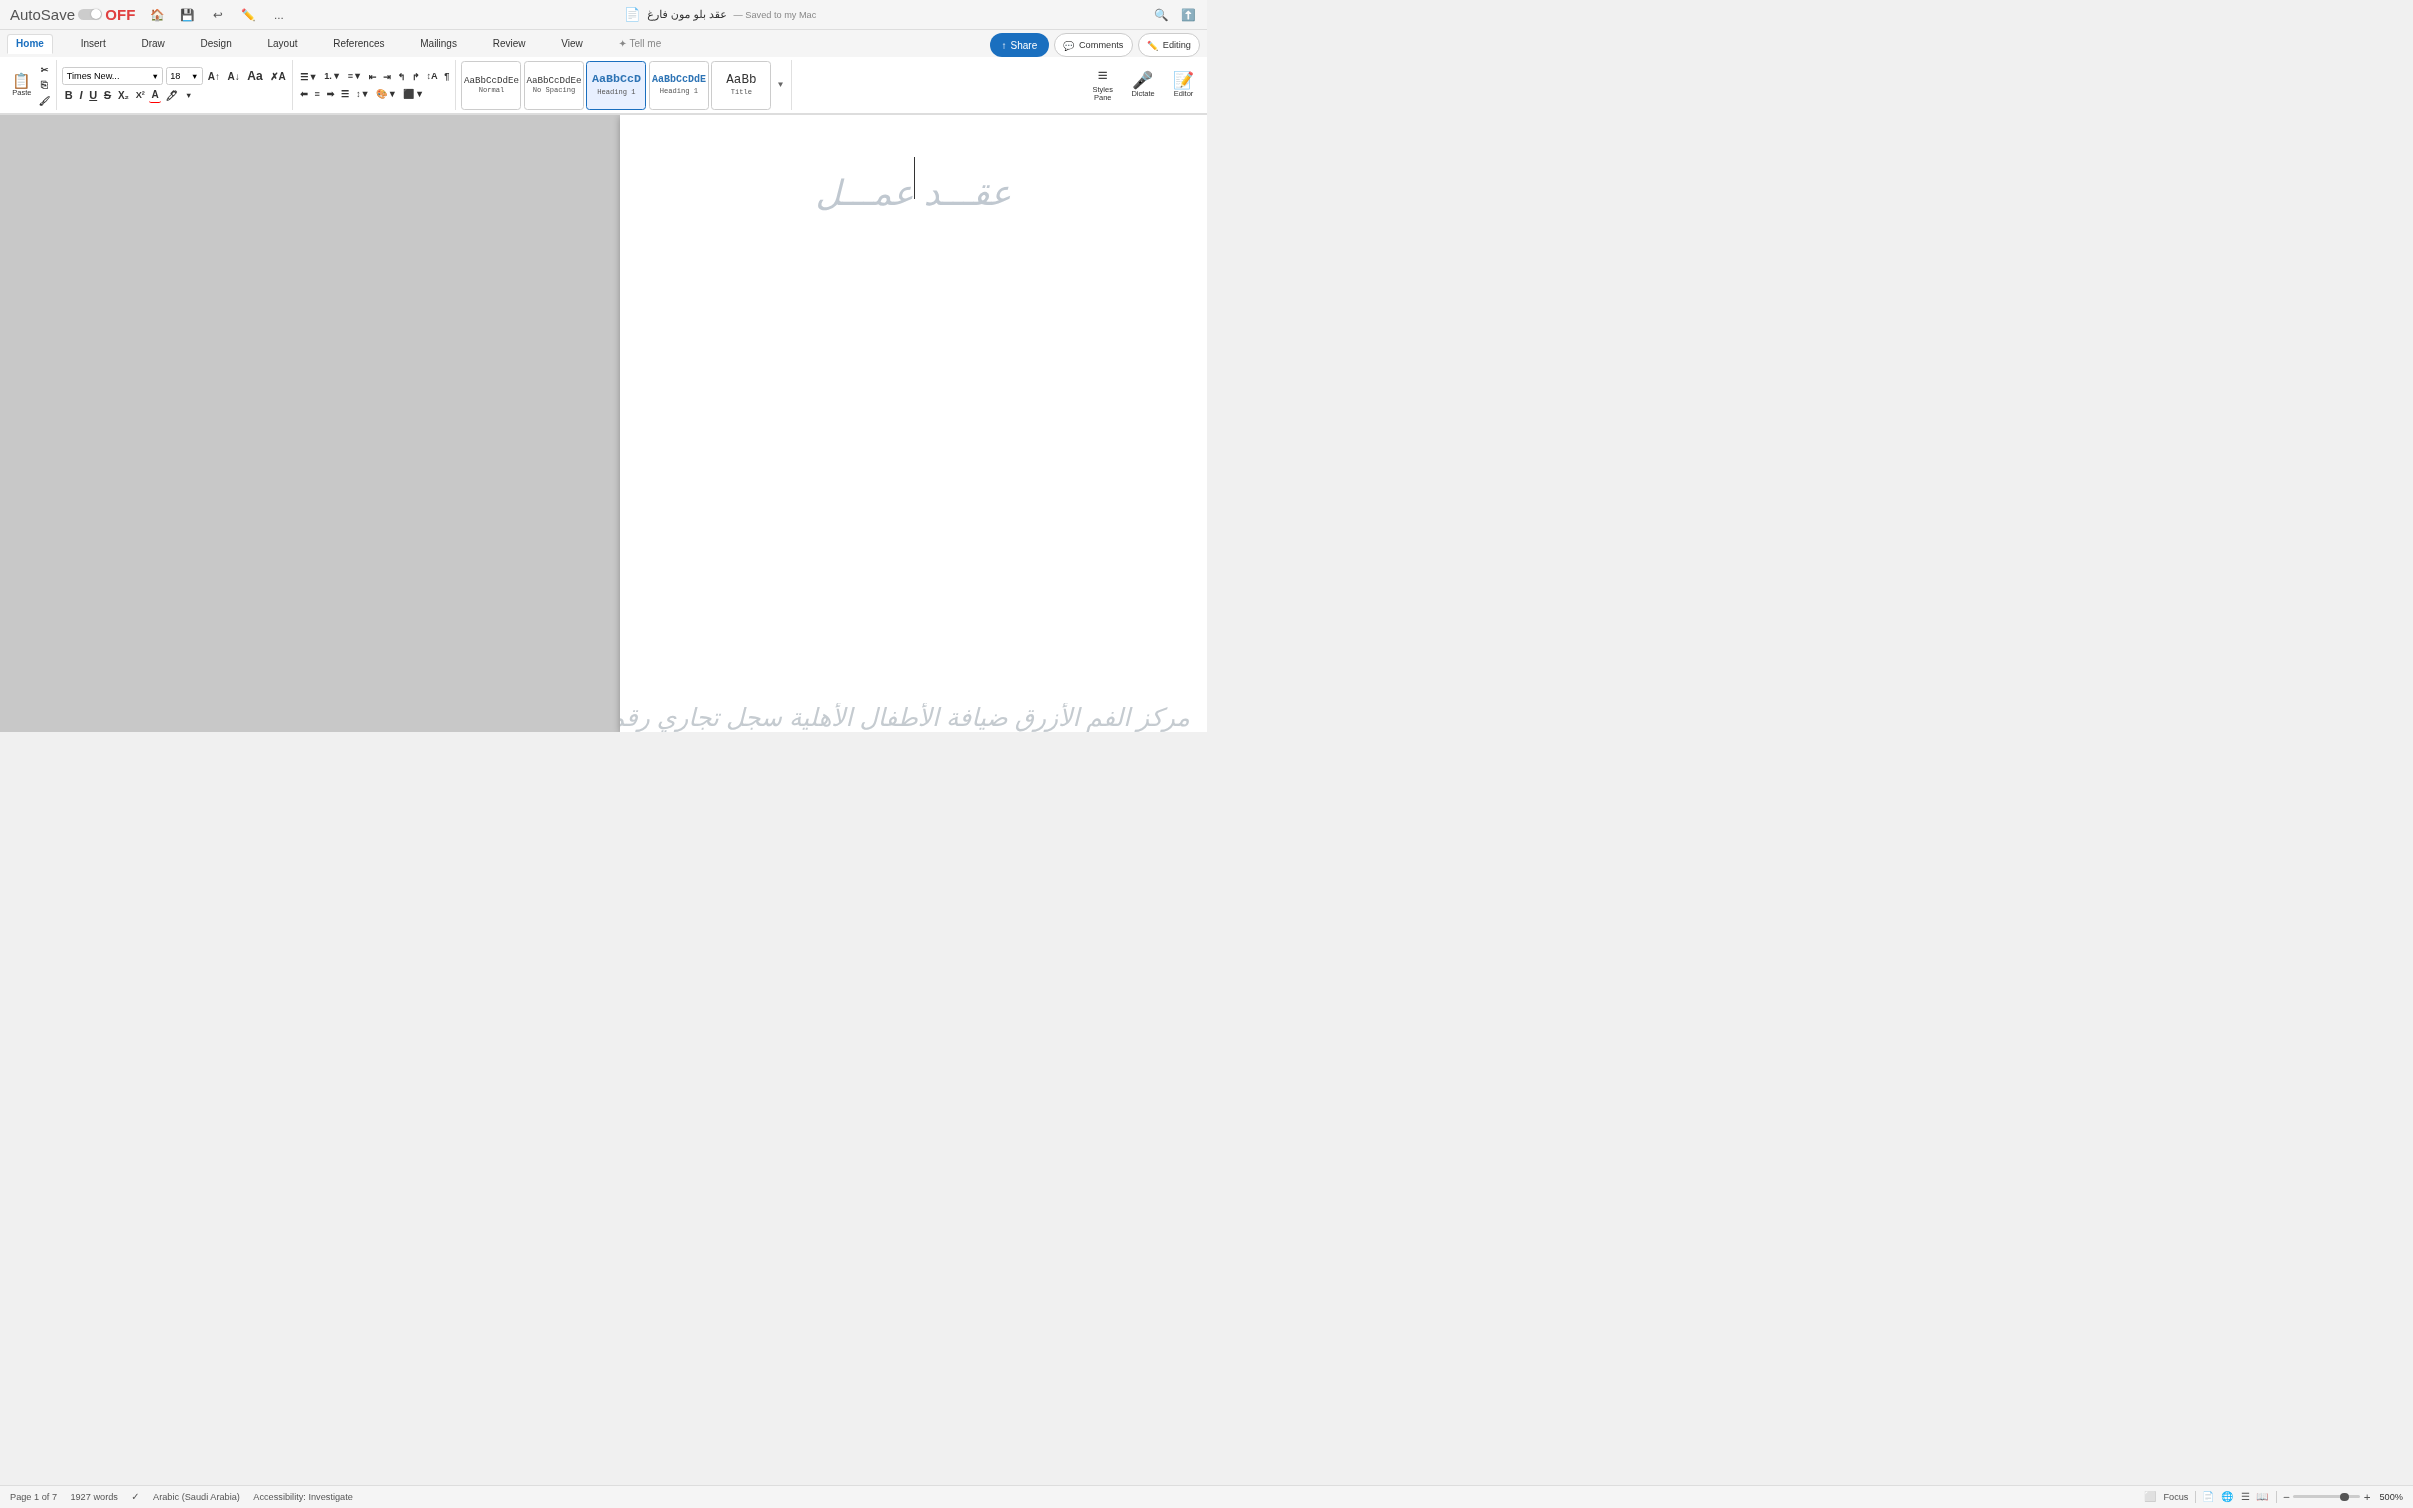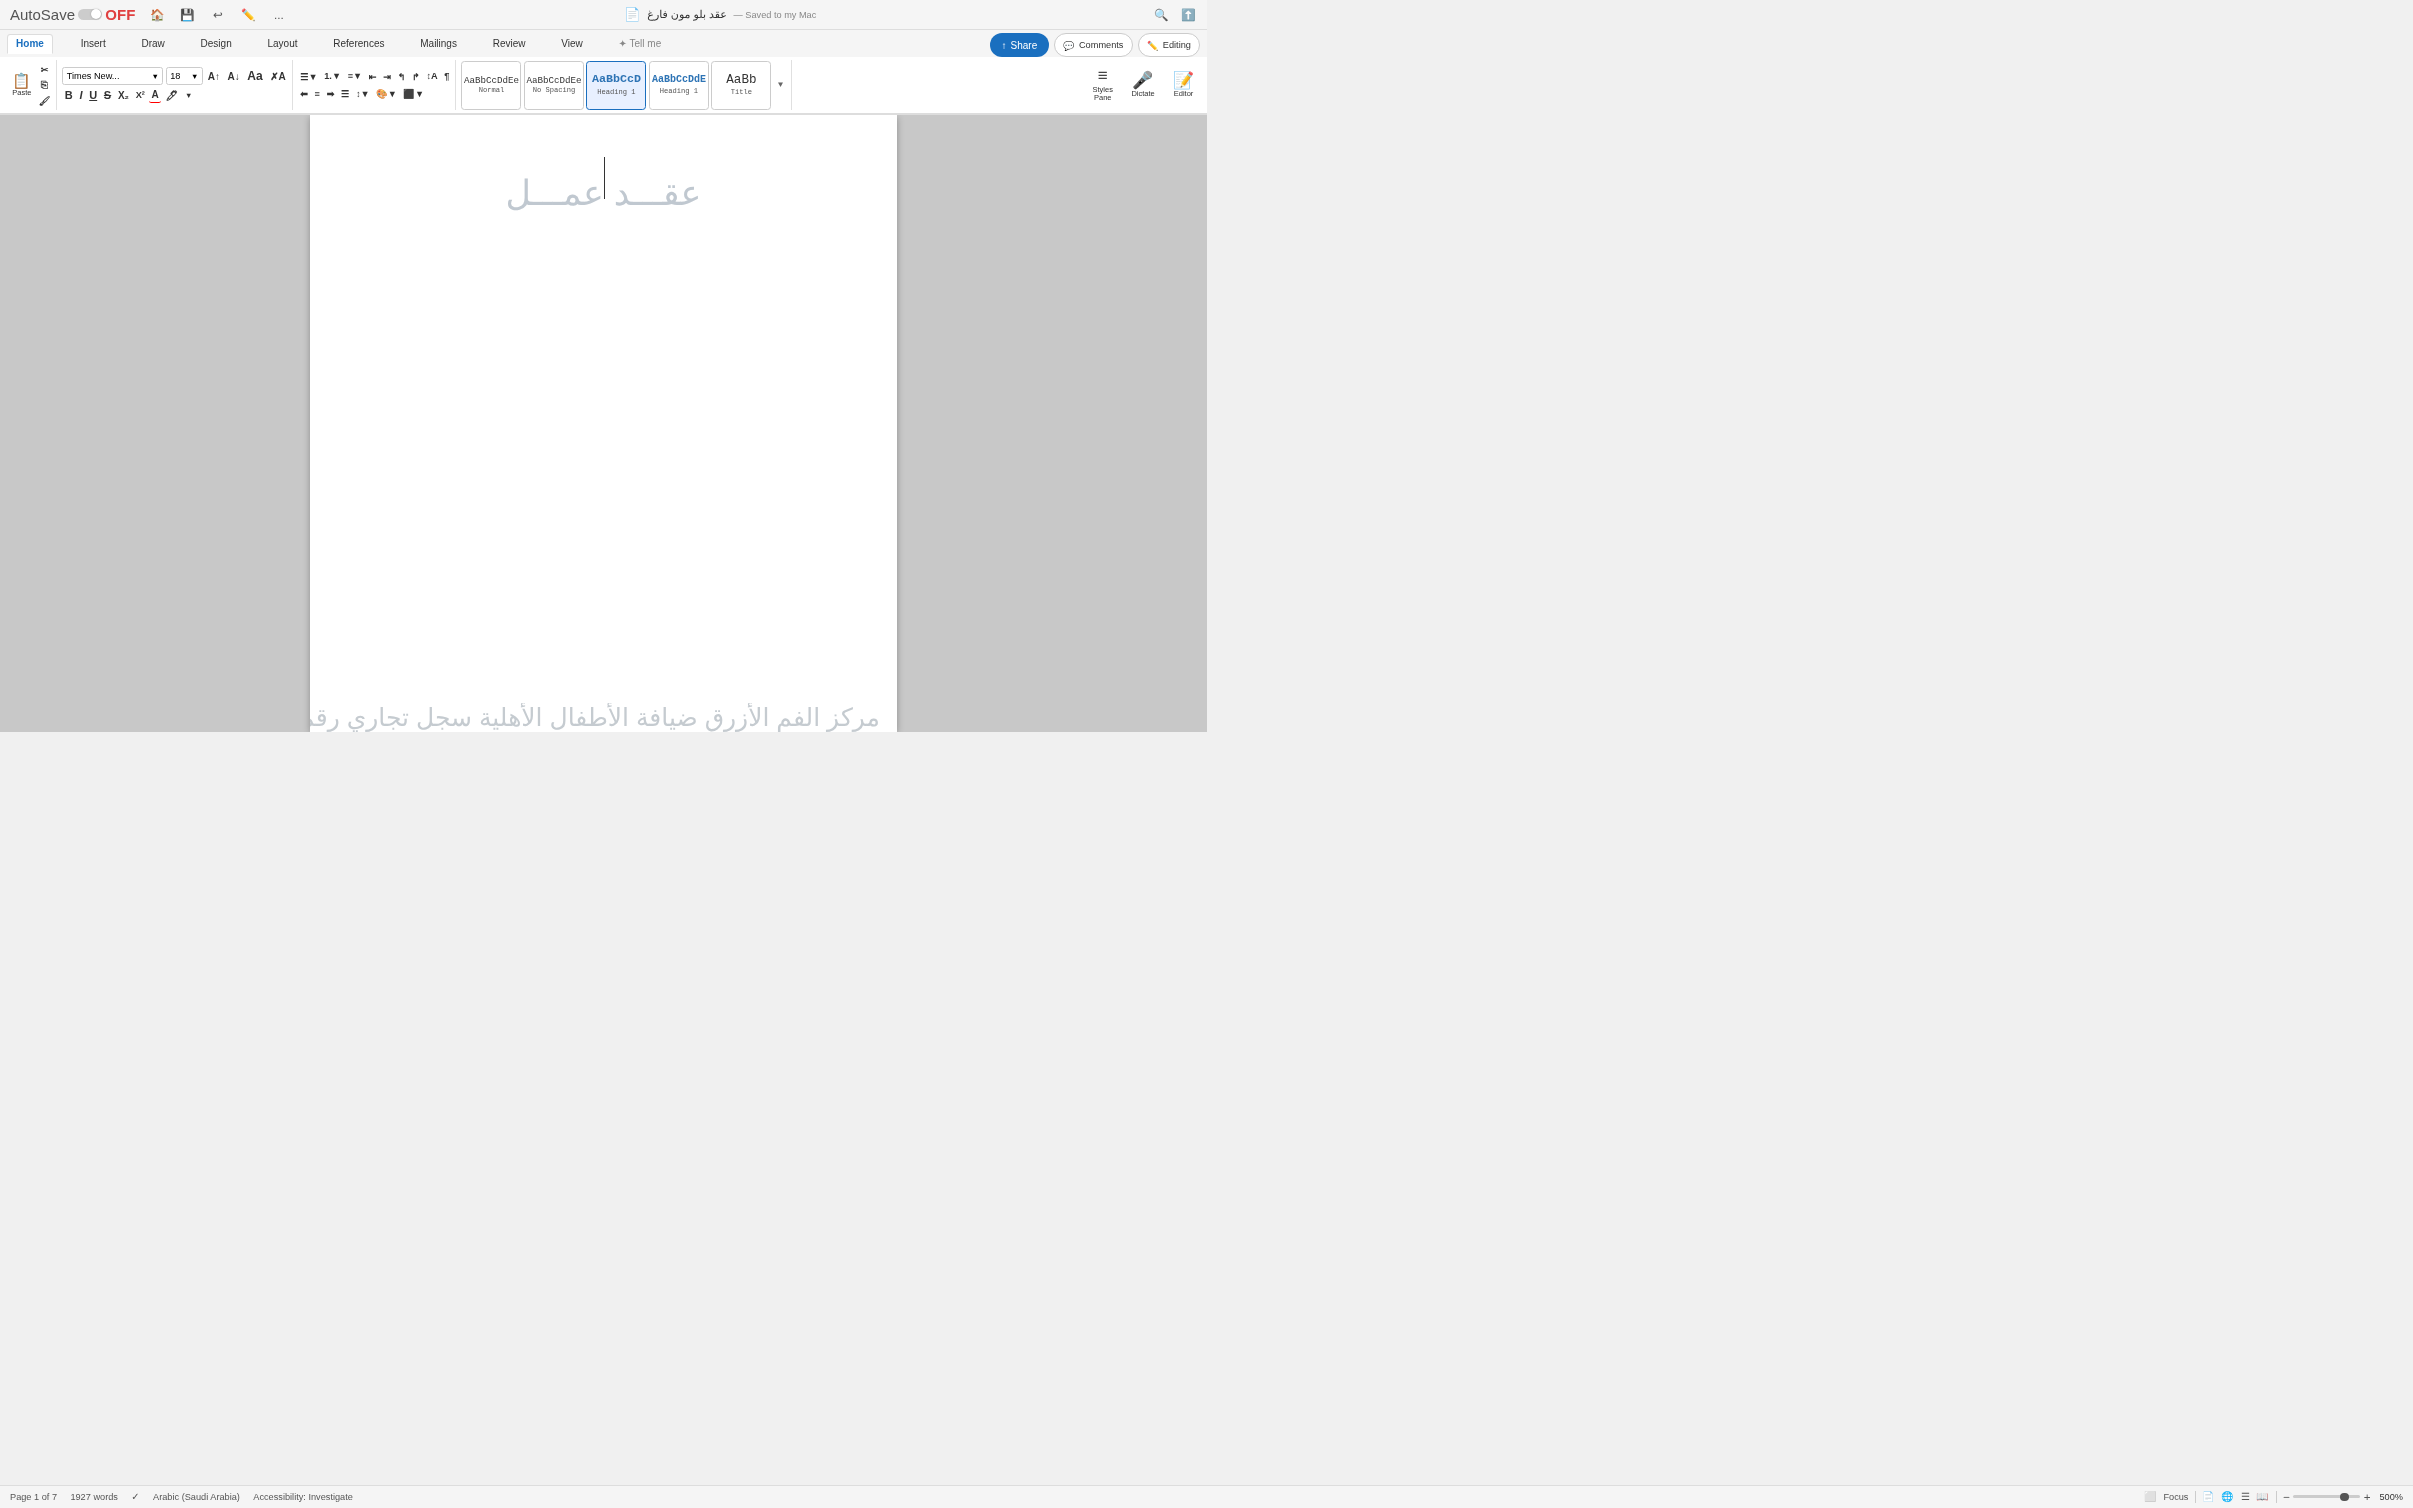--- a/index.html
+++ b/index.html
@@ -149,23 +149,24 @@
       gap: 1.7px;
     }
     .ribbon-action-btn-icon { font-size: 17px; line-height: 1; color: #444; }
     .ribbon-action-btn-label { font-size: 7.5px; color: #333; text-align: center; line-height: 1.1; }
 
     
     #doc-area {
       background: #c8c8c8;
       height: calc(754px - 30px - 57px - 27px - 23.5px);
       display: flex;
-      justify-content: center;
+      justify-content: flex-end;
       overflow: hidden;
       position: relative;
+      font-style: italic;
     }
     #doc-page {
       background: white;
       width: 587px;
       min-height: 100%;
       box-shadow: 0 1.7px 6.7px rgba(0,0,0,0.3);
       position: relative;
       padding: 50px 67px;
     }
 

